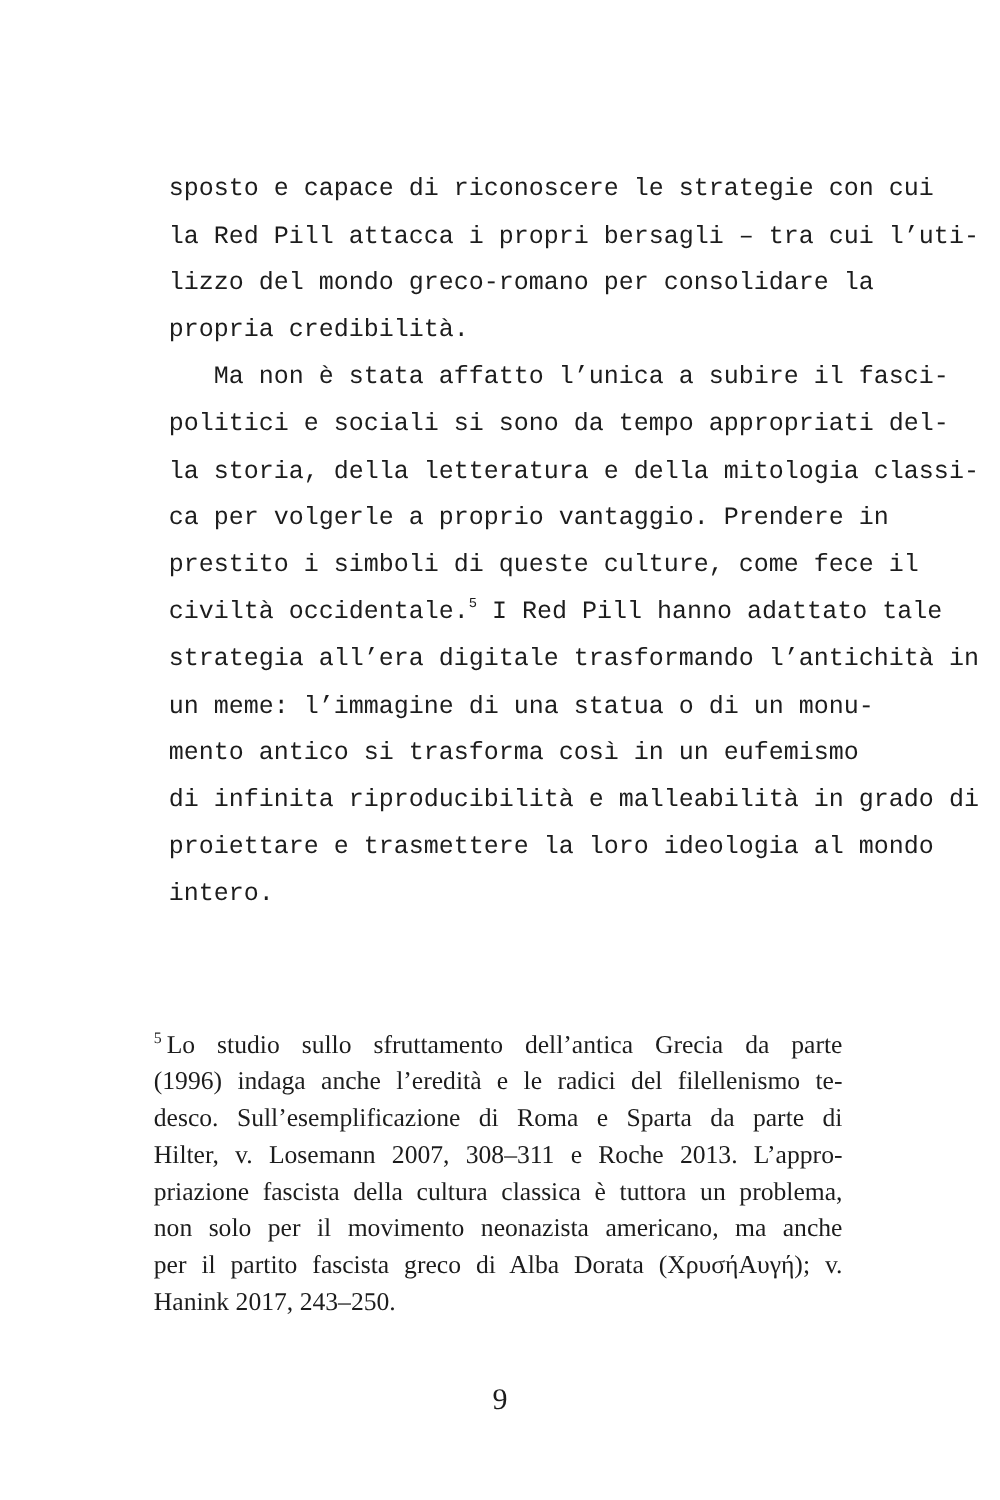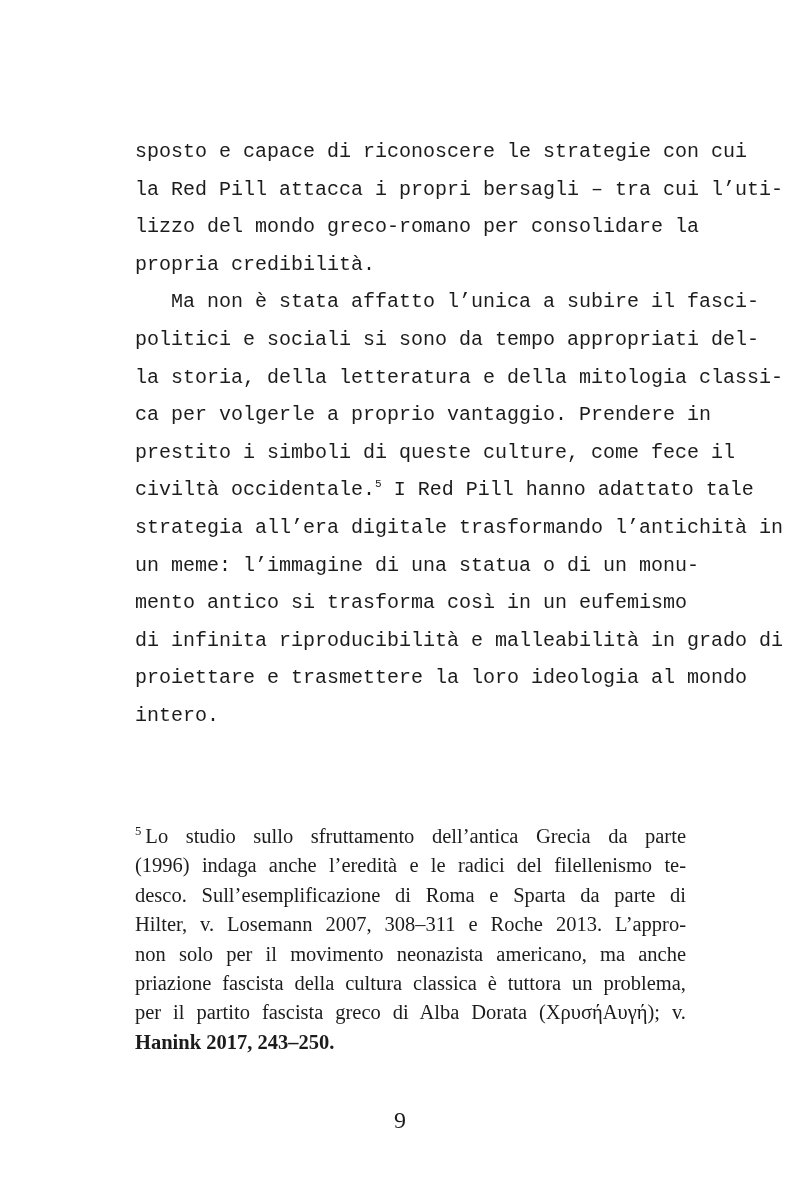--- a/index.html
+++ b/index.html
@@ -9,25 +9,25 @@
   }
   .body-text {
     position: absolute; left: 135px; top: 133px; width: 551px;
     font-size: 20px; line-height: 37.6px; font-family: Liberation Mono, monospace;
   }
   .line { display: block; white-space: nowrap; text-align: justify; text-align-last: justify; height: 37.6px; }
   .line.last { text-align-last: left; }
   .line.indent { padding-left: 36px; }
   sup { font-size: 0.55em; line-height: 0; vertical-align: 0.75em; }
   .footnotes {
-    position: absolute; left: 135px; top: 822px; width: 551px;
+    position: absolute; left: 123px; top: 822px; width: 551px;
     font-size: 20.5px; line-height: 29.4px;
   }
   .fline { display: block; white-space: nowrap; text-align: justify; text-align-last: justify; height: 29.4px; }
-  .fline.last { text-align-last: left; font-weight: bold; }
+  .fline.last { text-align-last: left; }
   .fnmark { font-size: 0.62em; vertical-align: 0.6em; line-height: 0; margin-right: 4px; }
   .page-number {
     position: absolute; left: 0; width: 800px; top: 1107px; text-align: center;
     font-size: 24px;
   }
 </style>
 </head>
 <body>
 
 <div class="body-text">
@@ -48,19 +48,19 @@
   <span class="line">di infinita riproducibilità e malleabilità in grado di</span>
   <span class="line">proiettare e trasmettere la loro ideologia al mondo</span>
   <span class="line last">intero.</span>
 </div>
 
 <div class="footnotes">
   <span class="fline"><span class="fnmark">5</span><span>Lo studio sullo sfruttamento dell’antica Grecia da parte</span></span>
   <span class="fline">(1996) indaga anche l’eredità e le radici del filellenismo te-</span>
   <span class="fline">desco. Sull’esemplificazione di Roma e Sparta da parte di</span>
   <span class="fline">Hilter, v. Losemann 2007, 308–311 e Roche 2013. L’appro-</span>
+  <span class="fline">priazione fascista della cultura classica è tuttora un problema,</span>
   <span class="fline">non solo per il movimento neonazista americano, ma anche</span>
-  <span class="fline">priazione fascista della cultura classica è tuttora un problema,</span>
   <span class="fline">per il partito fascista greco di Alba Dorata (ΧρυσήΑυγή); v.</span>
   <span class="fline last">Hanink 2017, 243–250.</span>
 </div>
 
 <div class="page-number">9</div>
 
 </body></html>

